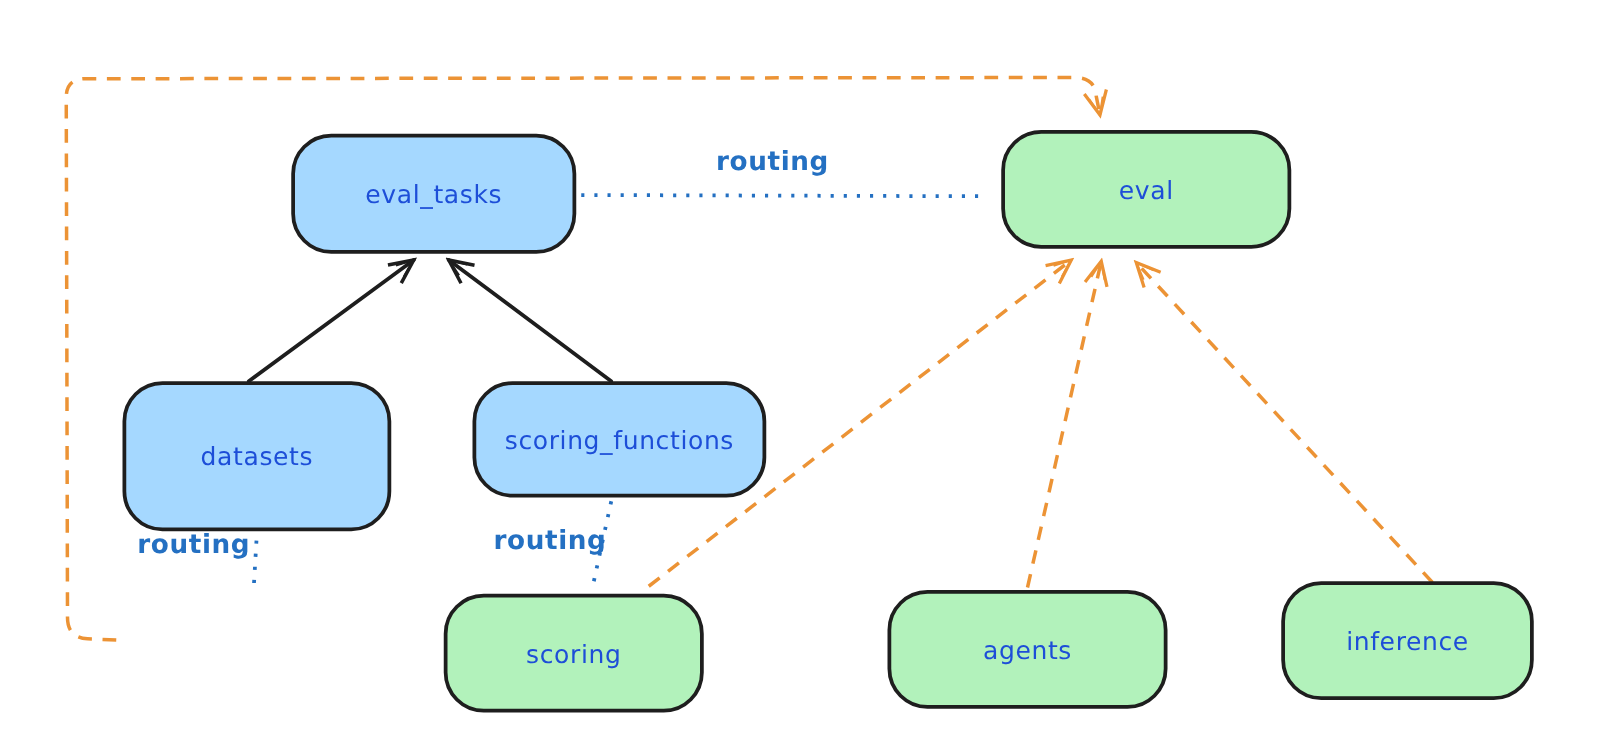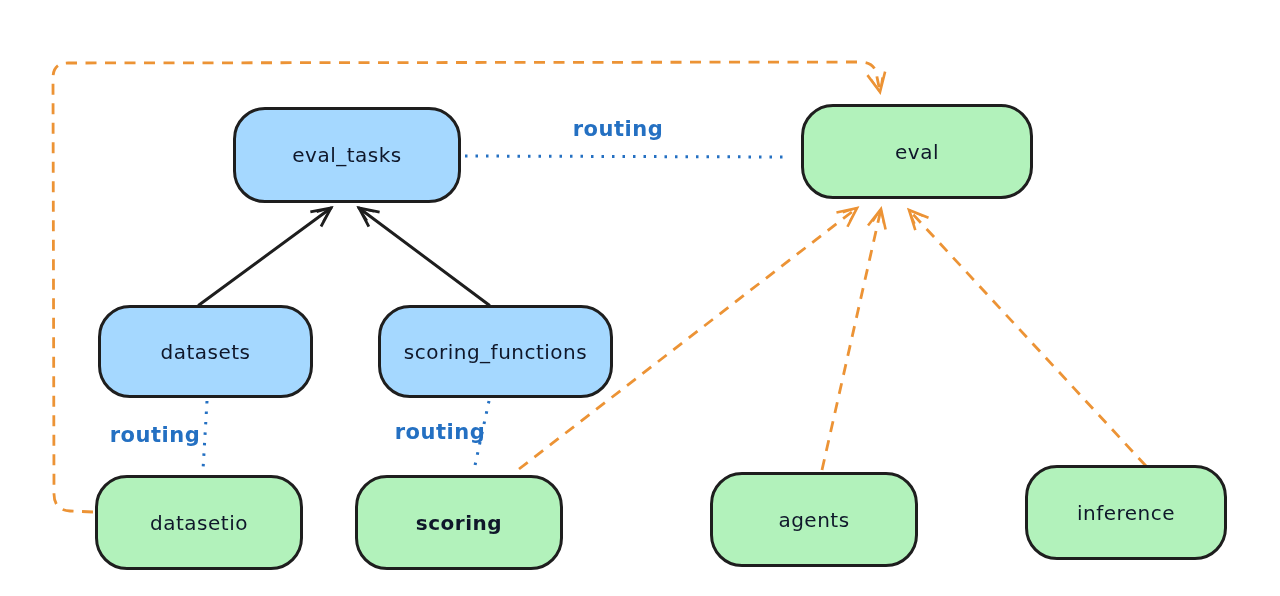--- a/index.html
+++ b/index.html
@@ -18,31 +18,31 @@
   }
   .edges-svg{position:absolute;left:0;top:0;width:1280px;height:596px;}
   .edge-black{stroke:var(--arrow-black);stroke-width:3;fill:none;stroke-linecap:round;}
   .edge-blue{stroke:var(--routing-blue);stroke-width:3;fill:none;stroke-dasharray:2.5 8;stroke-linecap:butt;}
   .edge-orange{stroke:var(--arrow-orange);stroke-width:2.8;fill:none;stroke-dasharray:11 8.5;stroke-linecap:butt;}
   .mk-black{stroke:var(--arrow-black);fill:none;}
   .mk-orange{stroke:var(--arrow-orange);fill:none;}
   .node{
     position:absolute;display:flex;align-items:center;justify-content:center;
     border:3px solid var(--node-stroke);border-radius:32px;
-    color:#0f172a;font-size:20px;letter-spacing:0.5px;box-sizing:border-box;
+    color:#1d4ed8;font-size:20px;letter-spacing:0.5px;box-sizing:border-box;
   }
   .node.blue{background:var(--blue-fill);}
   .node.green{background:var(--green-fill);}
   #n-eval_tasks{left:233px;top:107px;width:228px;height:96px;}
   #n-eval{left:786px;top:104px;width:232px;height:95px;margin-left:15px;}
-  #n-datasets{left:98px;top:305px;width:215px;height:93px;}
+  #n-datasets{left:98px;top:305px;width:215px;height:120px;}
   #n-scoring_functions{left:378px;top:305px;width:235px;height:93px;}
   #n-datasetio{left:95px;top:475px;width:208px;height:95px;}
-  #n-scoring{left:355px;top:475px;width:208px;height:95px;font-weight:bold;}
-  #n-agents{left:710px;top:472px;width:208px;height:95px;}
+  #n-scoring{left:355px;top:475px;width:208px;height:95px;}
+  #n-agents{left:710px;top:472px;width:224px;height:95px;}
   #n-inference{left:1025px;top:465px;width:202px;height:95px;}
   .edge-label{
     position:absolute;color:var(--routing-blue);font-size:21px;font-weight:600;
     letter-spacing:0.5px;text-align:center;width:100px;
   }
   #lbl-routing-top{left:568px;top:117px;}
   #lbl-routing-left{left:105px;top:423px;}
   #lbl-routing-mid{left:390px;top:420px;}
 </style>
 </head>
@@ -80,23 +80,20 @@
   </div>
   <div class="node green" id="n-eval">
     <span>eval</span>
   </div>
   <div class="node blue" id="n-datasets">
     <span>datasets</span>
   </div>
   <div class="node blue" id="n-scoring_functions">
     <span>scoring_functions</span>
   </div>
-  <div class="node green" id="n-datasetio">
-    <span>datasetio</span>
-  </div>
   <div class="node green" id="n-scoring">
     <span>scoring</span>
   </div>
   <div class="node green" id="n-agents">
     <span>agents</span>
   </div>
   <div class="node green" id="n-inference">
     <span>inference</span>
   </div>
 

